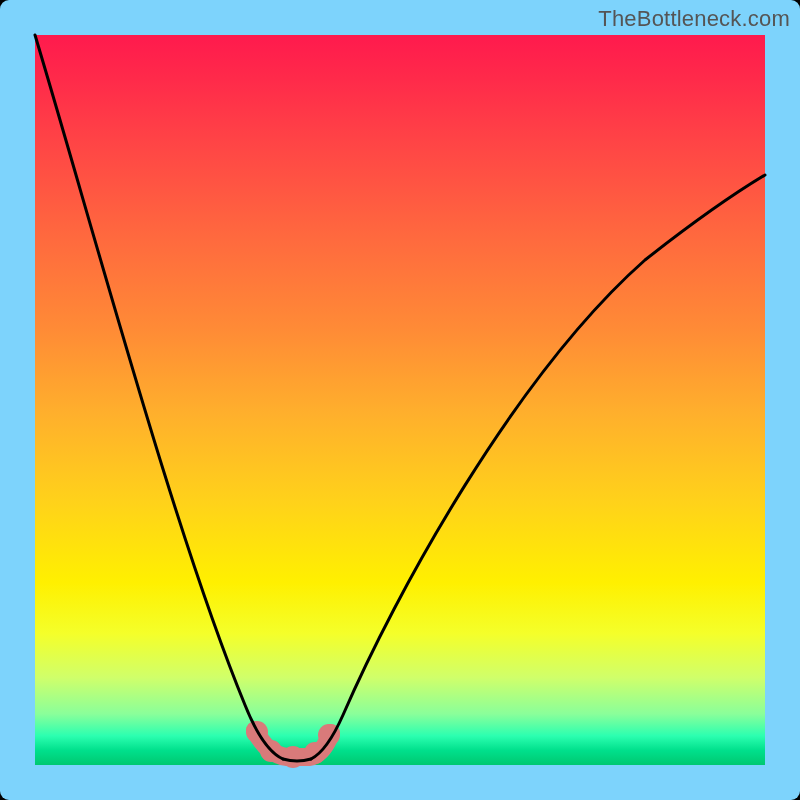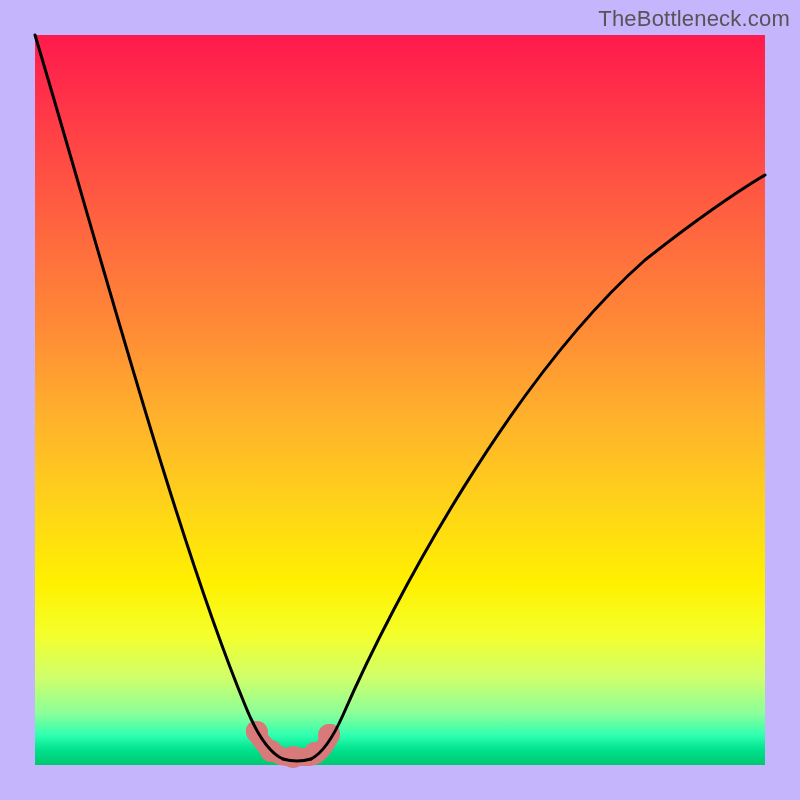--- a/index.html
+++ b/index.html
@@ -10,21 +10,22 @@
     background: #000;
     overflow: hidden;
     font-family: Arial, Helvetica, sans-serif;
   }
   .frame {
     position: absolute;
     left: 0;
     top: 0;
     width: 800px;
     height: 800px;
-    background: #c4b5fd;
+    background: #7dd3fc;
+    border-radius: 9px;
   }
   .plot-area {
     position: absolute;
     left: 35px;
     top: 35px;
     width: 730px;
     height: 730px;
     background: linear-gradient(to bottom,
       #ff1a4d 0%,
       #ff2a4a 6%,

